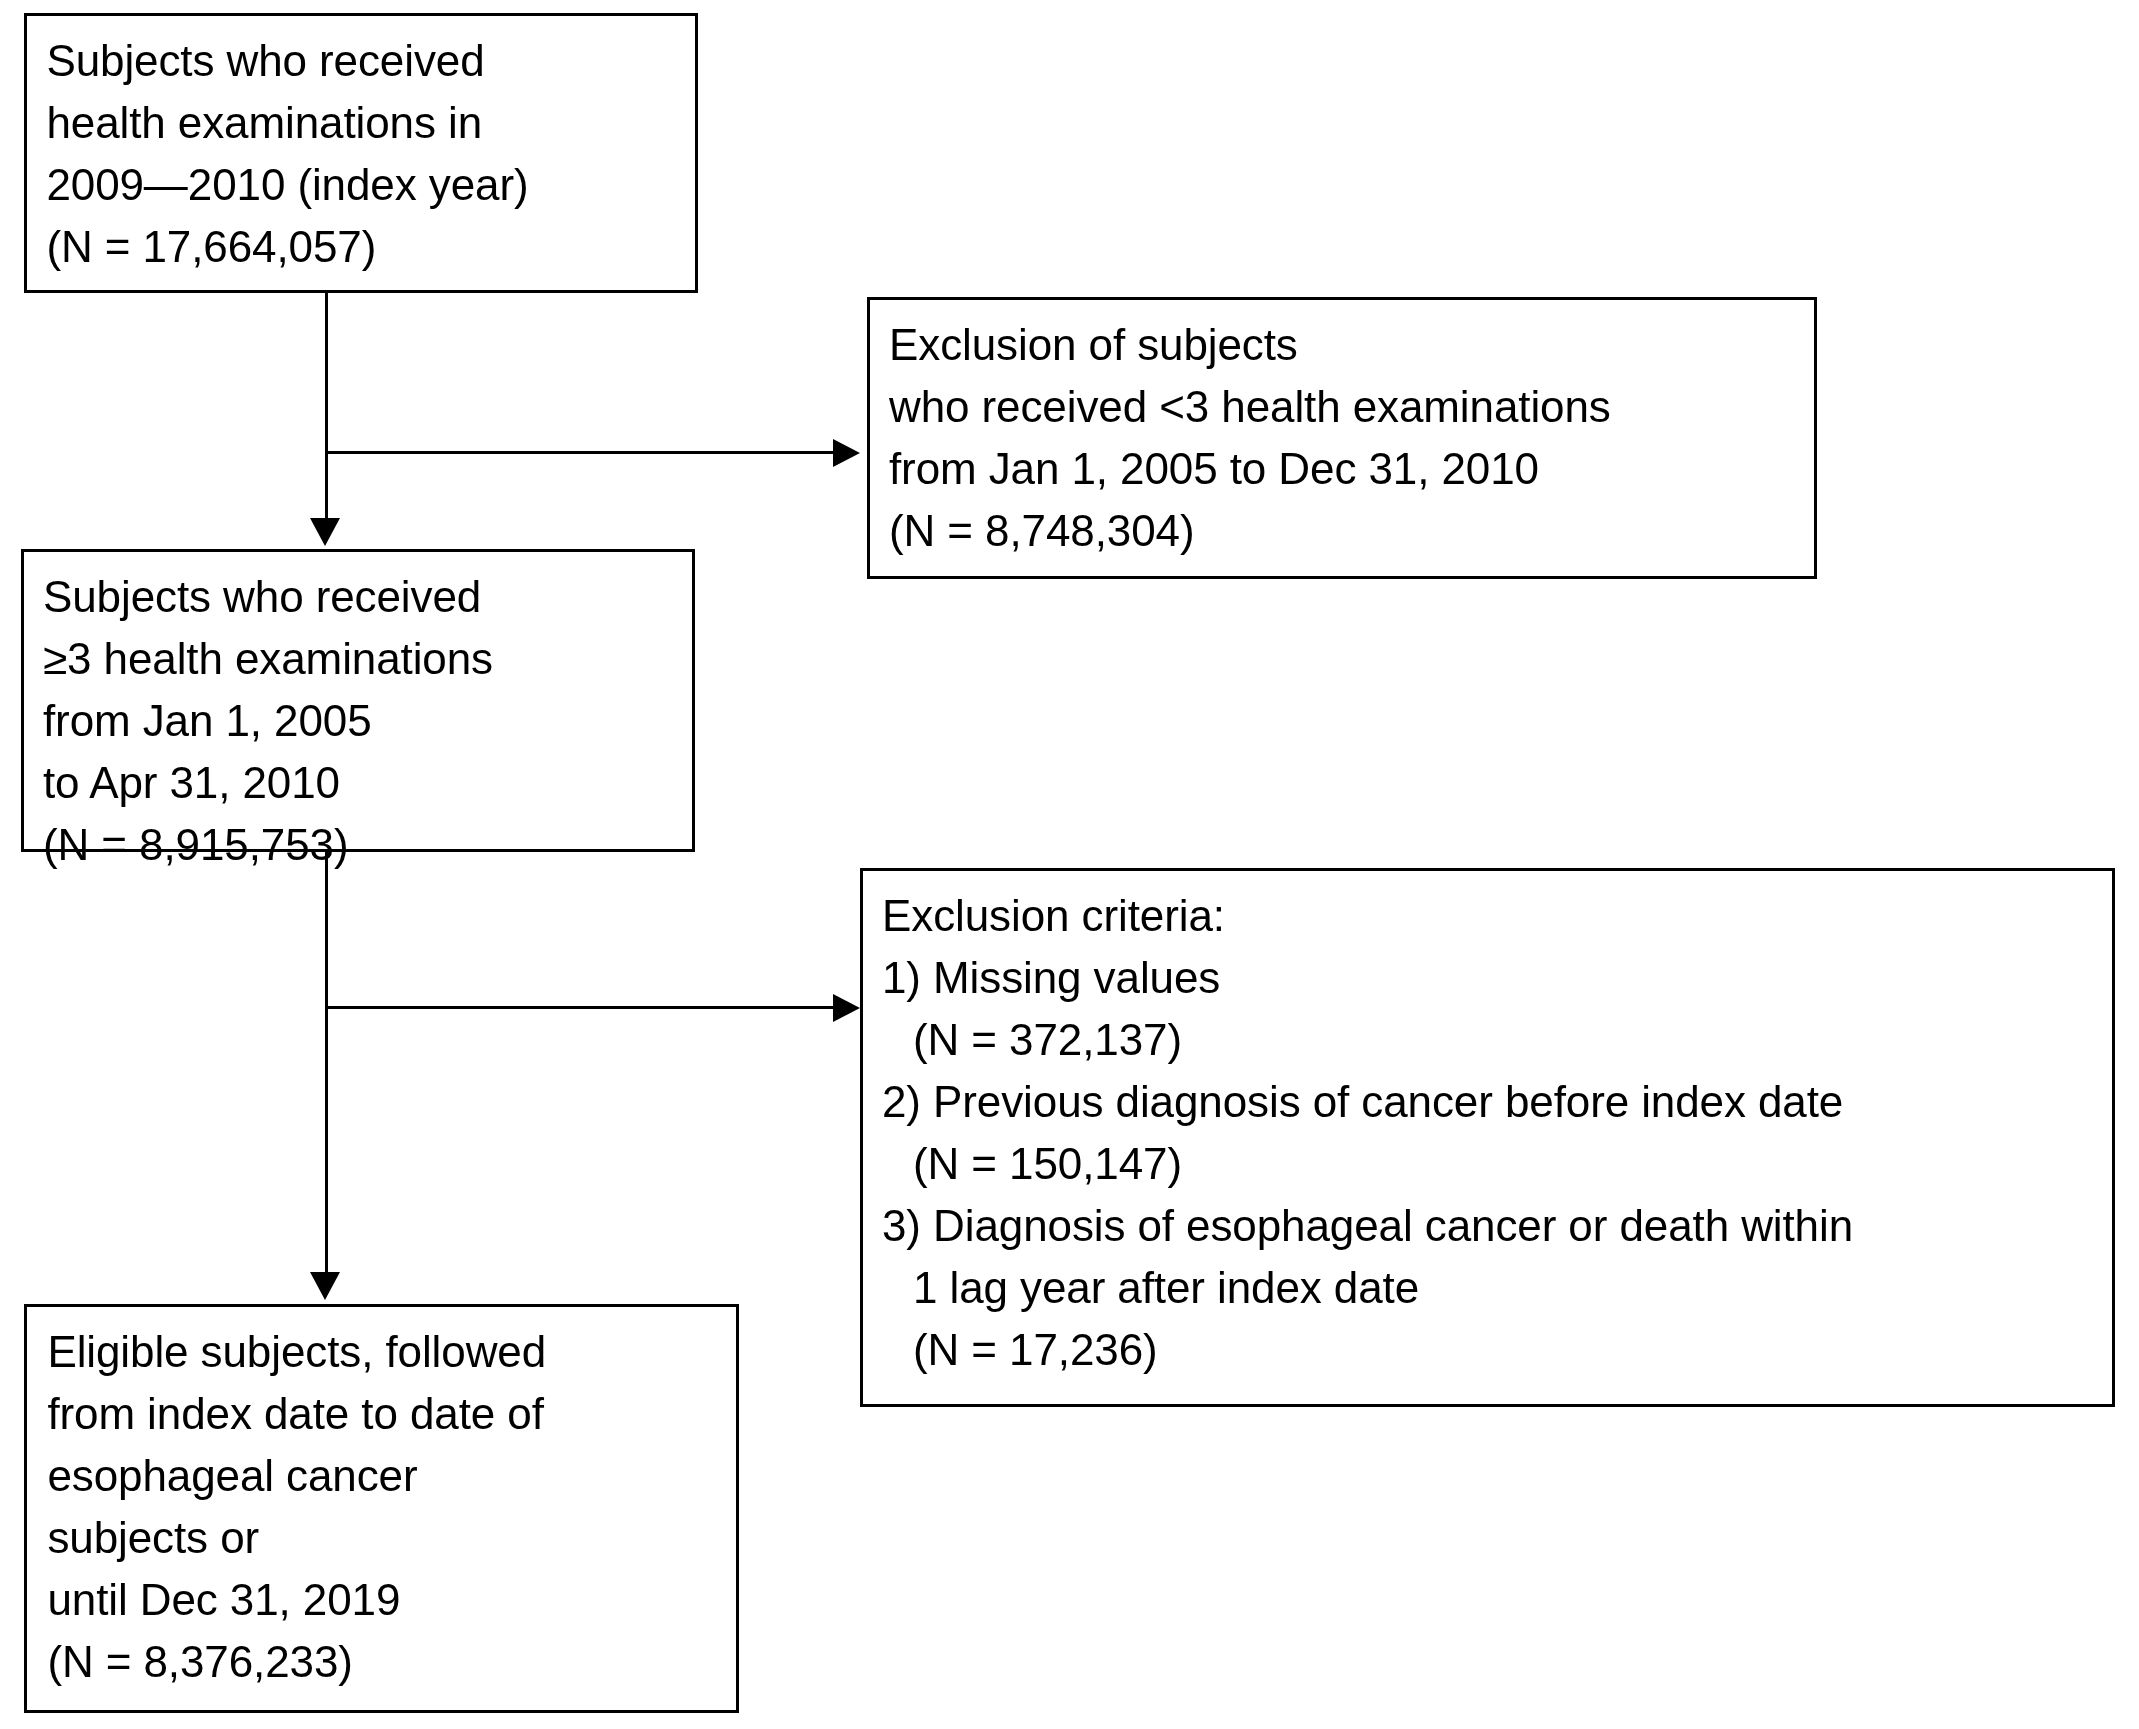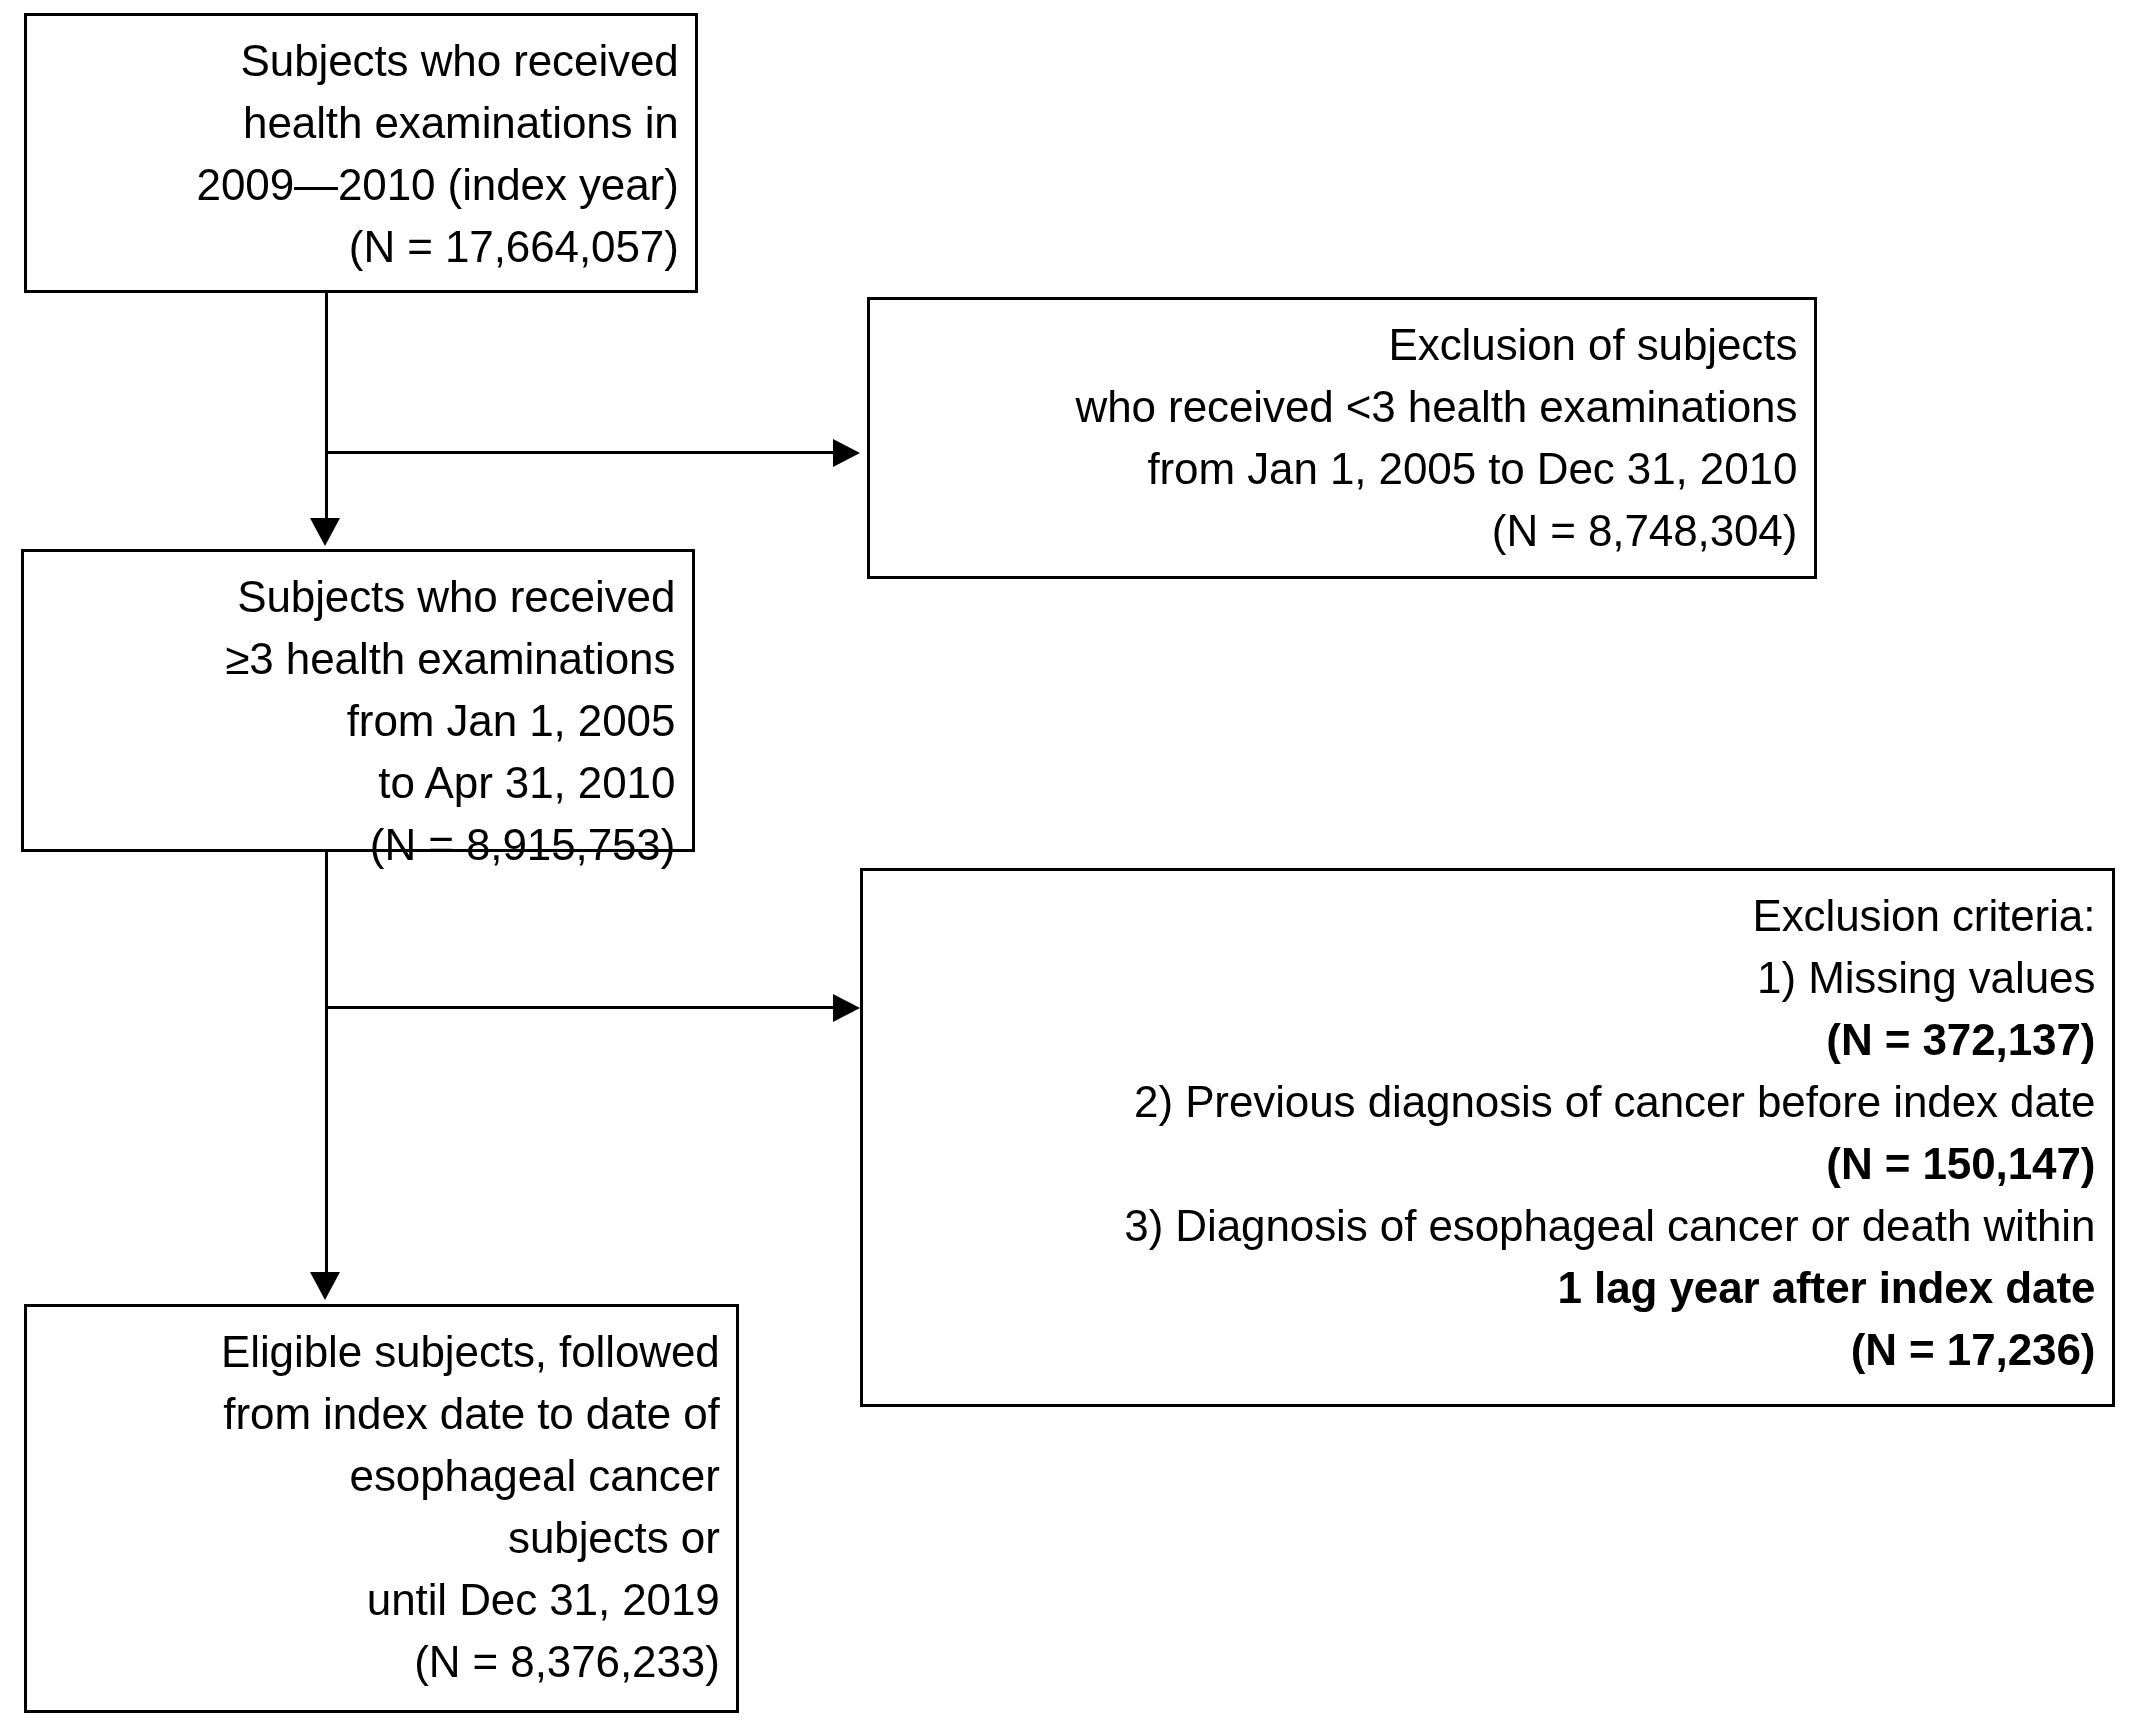--- a/index.html
+++ b/index.html
@@ -10,39 +10,37 @@
   body {
     font-family: "Liberation Sans", sans-serif;
     color: #000000;
   }
   #flowchart-root {
     position: relative;
     width: 2140px;
     height: 1729px;
     background: #ffffff;
     overflow: hidden;
-    text-align: right;
   }
   .node-box {
     position: absolute;
     box-sizing: border-box;
     border: 3.2px solid #000000;
     background: #ffffff;
     padding: 14px 16.7px 14px 19px;
   }
   .node-line {
     display: block;
     font-size: 44px;
     line-height: 62px;
     white-space: pre;
     letter-spacing: -0.1px;
   }
   .node-line.indent {
     padding-left: 31px;
-    font-weight: bold;
   }
   
   #box-cohort-initial   { left: 24.4px;   top: 13px;   width: 674px; height: 280px; }
   #box-exclusion-1      { left: 867px; top: 272px;  width: 950px; height: 282px; margin-top: 25px; }
   #box-cohort-screened  { left: 21px;   top: 549px;  width: 674px; height: 303px; }
   #box-exclusion-2      { left: 860px; top: 868px; width: 1255px; height: 539px; }
   #box-cohort-eligible  { left: 24.4px;   top: 1304px; width: 715px; height: 409px; padding-left: 20px; }
 
   
   .connector {

